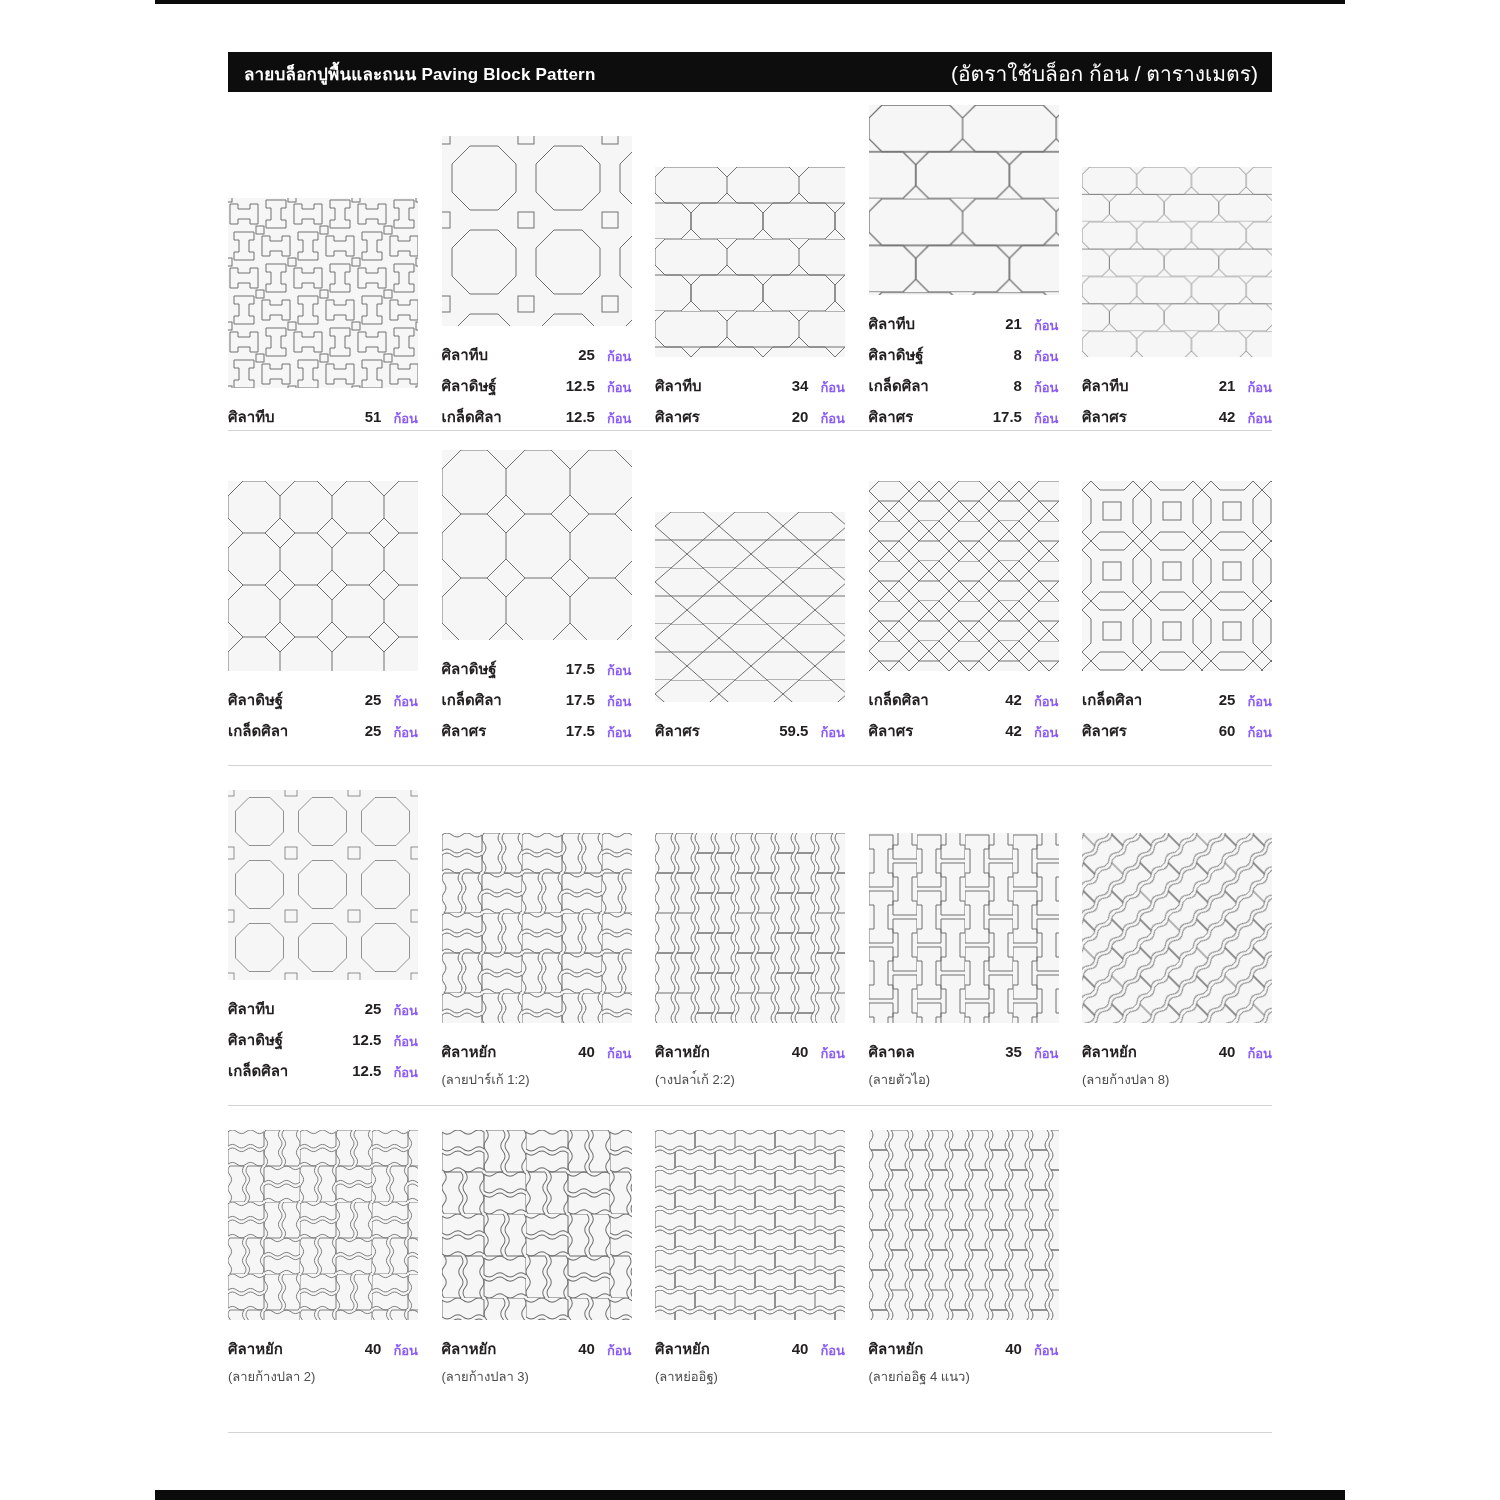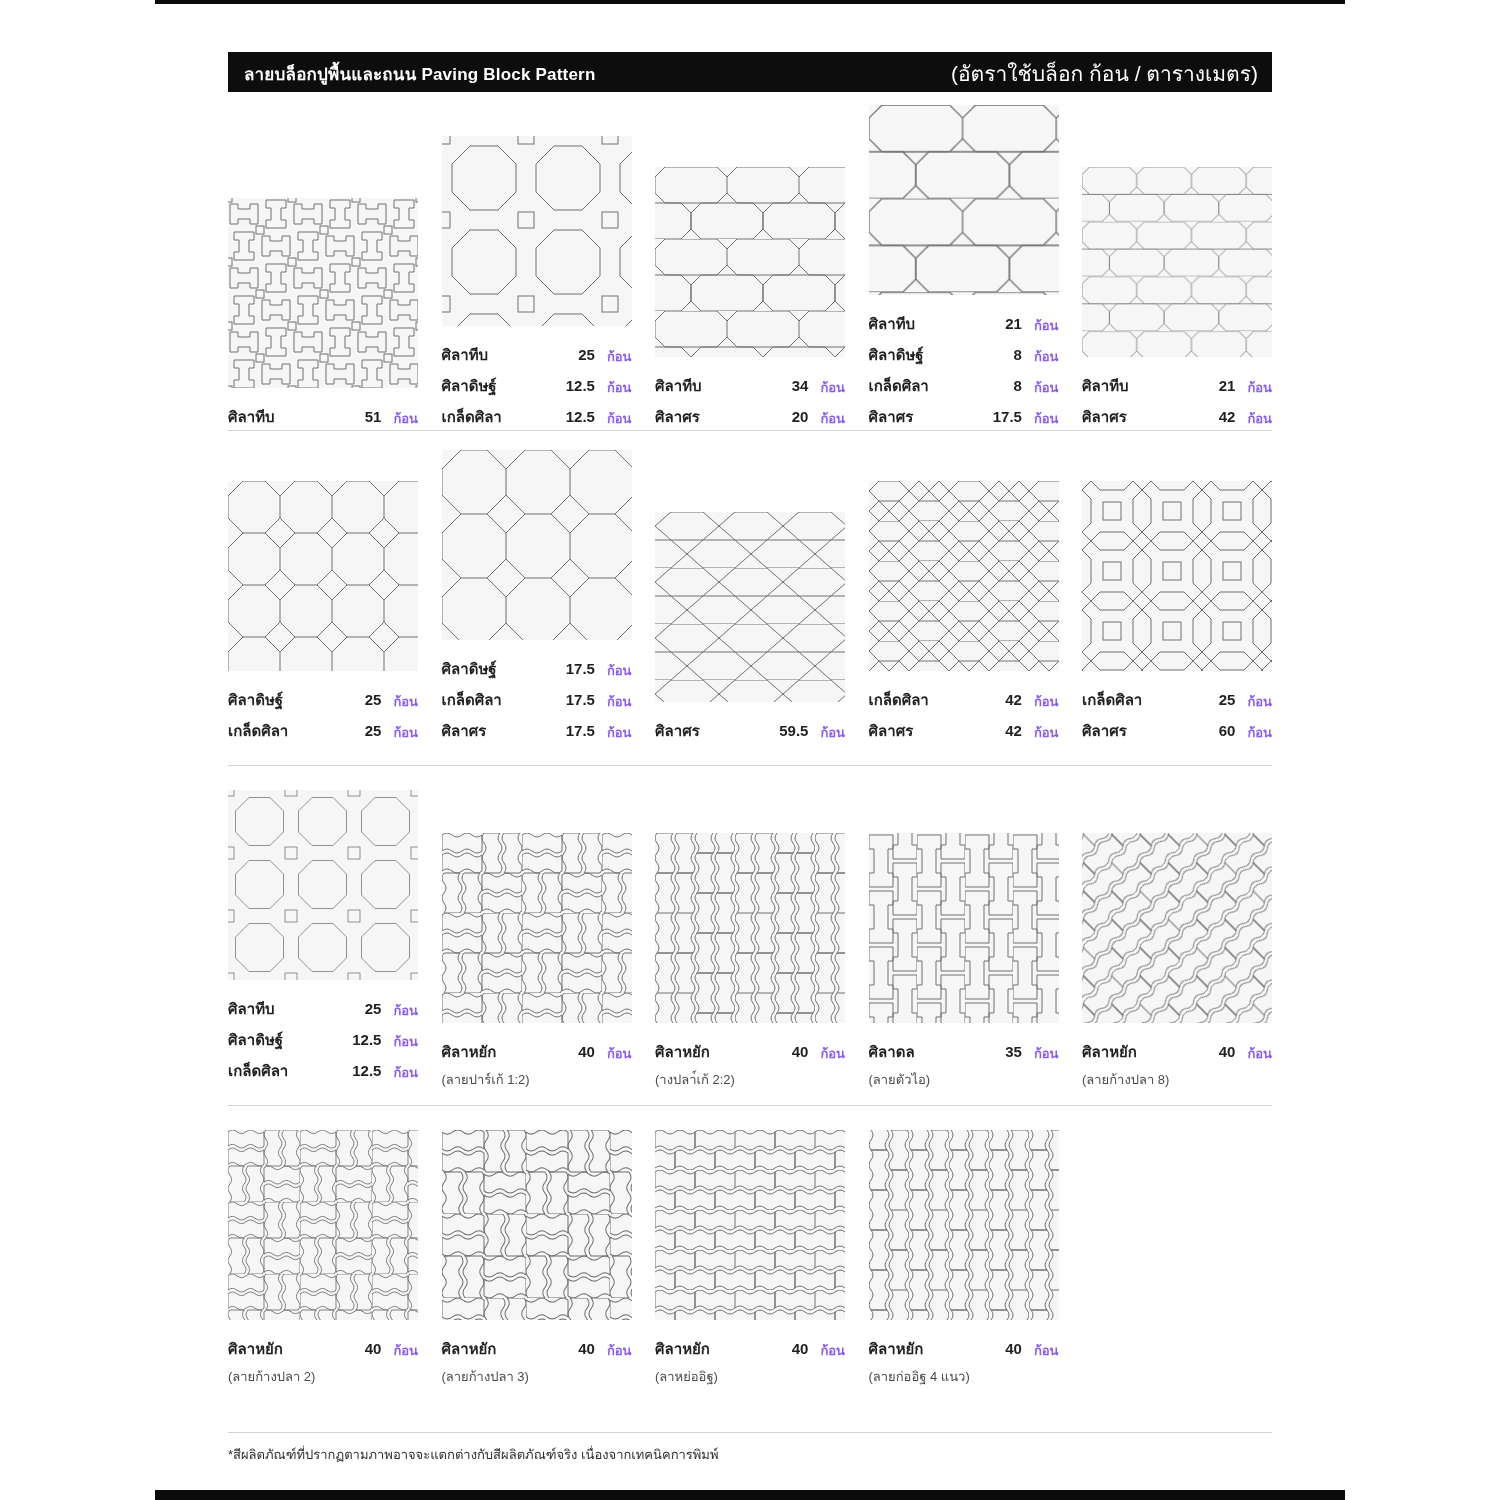--- a/index.html
+++ b/index.html
@@ -605,15 +605,14 @@
               <span class="lnum">40</span>
               <span class="lunit">ก้อน</span>
             </span>
           </div>
           <div class="lsub">(ลายก่ออิฐ 4 แนว)</div>
         </div>
       </div>
     </div>
   <div class="divider" style="top:1432px"></div>
 
-  <div class="footnote">*สีผลิตภัณฑ์ที่ปรากฏตามภาพอาจจะแตกต่างกับสีผลิตภัณฑ์จริง เนื่องจากเทคนิคการพิมพ์</div>
 
 </div>
 
 </body></html>

